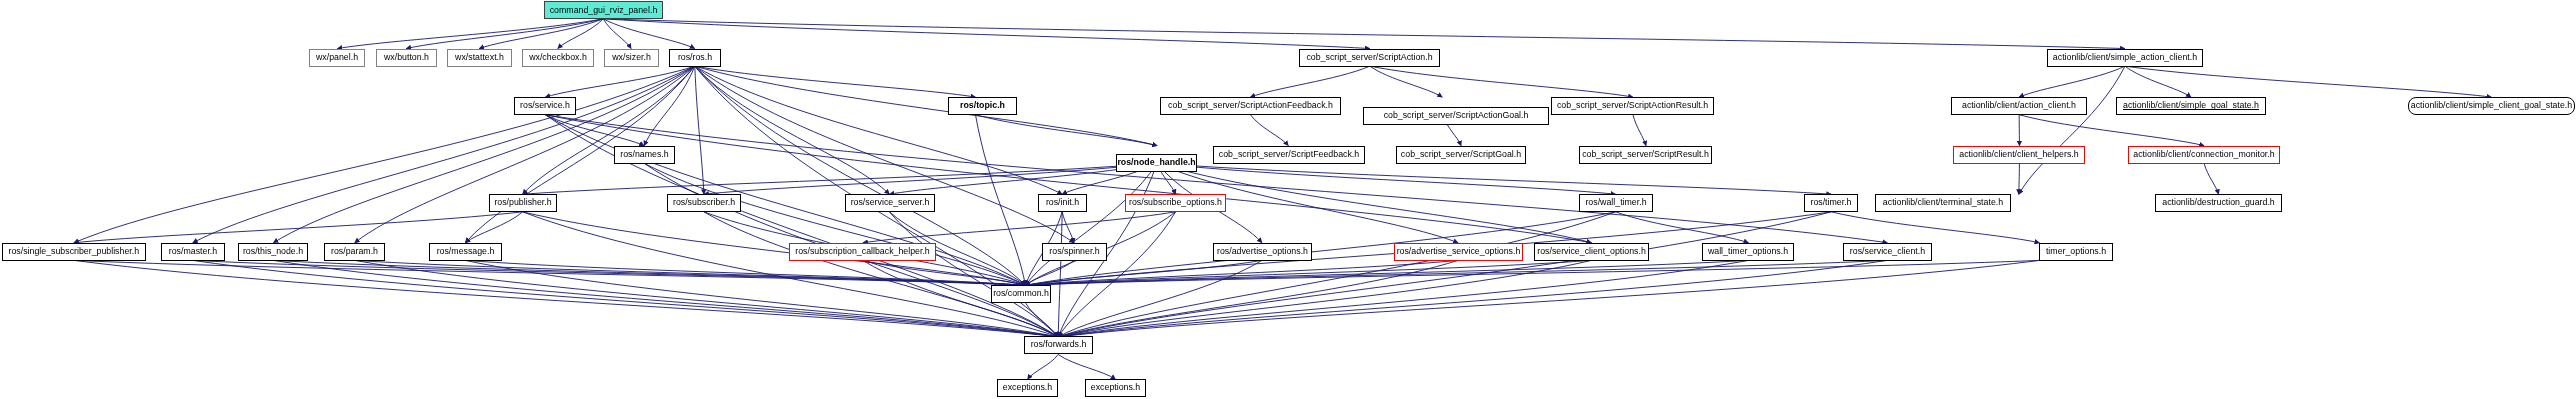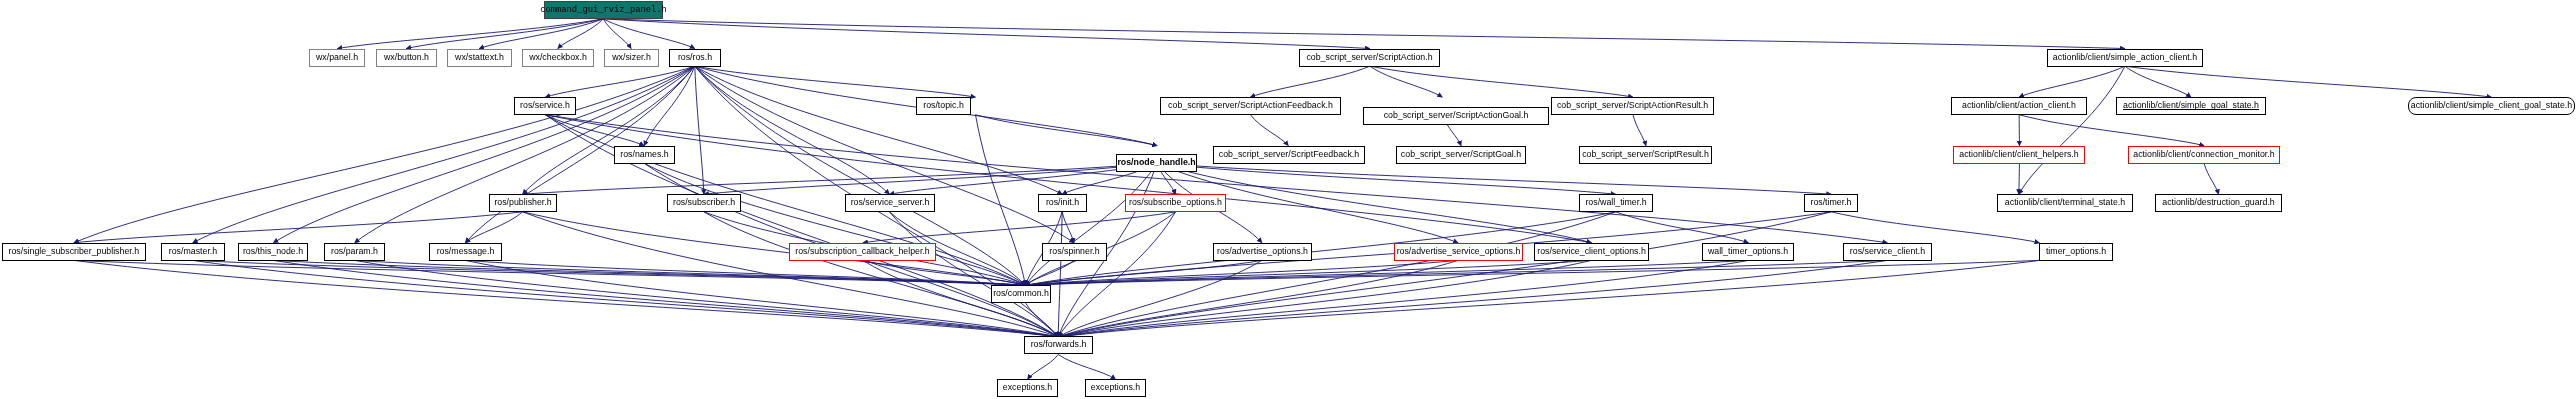--- a/index.html
+++ b/index.html
@@ -32,24 +32,23 @@
     height: 17.6px;
     background: #ffffff;
     border: 0.6px solid #808080;
     color: #000000;
     font-size: 8.8px;
     line-height: 1;
     white-space: nowrap;
     padding: 0 4.2px;
   }
   .node.root {
-    background: #0f766e;
+    background: #5eead4;
     border: 0.6px solid #404040;
     border-width: 1.2px;
-    font-family: Liberation Mono, monospace;
   }
   .node.strong {
     border: 0.6px solid #000000;
   }
   .node.warn {
     border: 1.2px solid #ff0000;
   }
   .node-label {
     pointer-events: none;
   }
@@ -198,21 +197,21 @@
       </div>
       <div class="node strong" style="left: 1299px; top: 49px; width: 141px;">
         <span class="node-label">cob_script_server/ScriptAction.h</span>
       </div>
       <div class="node strong" style="left: 2047px; top: 49px; width: 156px;">
         <span class="node-label">actionlib/client/simple_action_client.h</span>
       </div>
       <div class="node strong" style="left: 514px; top: 97px; width: 62px;">
         <span class="node-label">ros/service.h</span>
       </div>
-      <div class="node strong" style="left: 916px; top: 97px; width: 55px;">
+      <div class="node strong" style="left: 948px; top: 97px; width: 69px; font-weight: bold;">
         <span class="node-label">ros/topic.h</span>
       </div>
       <div class="node strong" style="left: 1160px; top: 97px; width: 181px;">
         <span class="node-label">cob_script_server/ScriptActionFeedback.h</span>
       </div>
       <div class="node strong" style="left: 1363px; top: 107px; width: 186px;">
         <span class="node-label">cob_script_server/ScriptActionGoal.h</span>
       </div>
       <div class="node strong" style="left: 1551px; top: 97px; width: 163px;">
         <span class="node-label">cob_script_server/ScriptActionResult.h</span>
@@ -261,21 +260,21 @@
       </div>
       <div class="node warn" style="left: 1125px; top: 194px; width: 101px;">
         <span class="node-label">ros/subscribe_options.h</span>
       </div>
       <div class="node strong" style="left: 1579px; top: 194px; width: 74px;">
         <span class="node-label">ros/wall_timer.h</span>
       </div>
       <div class="node strong" style="left: 1804px; top: 194px; width: 54px;">
         <span class="node-label">ros/timer.h</span>
       </div>
-      <div class="node strong" style="left: 1997px; top: 194px; width: 136px; text-align: center;">
+      <div class="node strong" style="left: 1875px; top: 194px; width: 136px; text-align: center;">
         <span class="node-label">actionlib/client/terminal_state.h</span>
       </div>
       <div class="node strong" style="left: 2155px; top: 194px; width: 127px;">
         <span class="node-label">actionlib/destruction_guard.h</span>
       </div>
       <div class="node strong" style="left: 1.8px; top: 243px; width: 144px;">
         <span class="node-label">ros/single_subscriber_publisher.h</span>
       </div>
       <div class="node strong" style="left: 161px; top: 243px; width: 64px;">
         <span class="node-label">ros/master.h</span>

